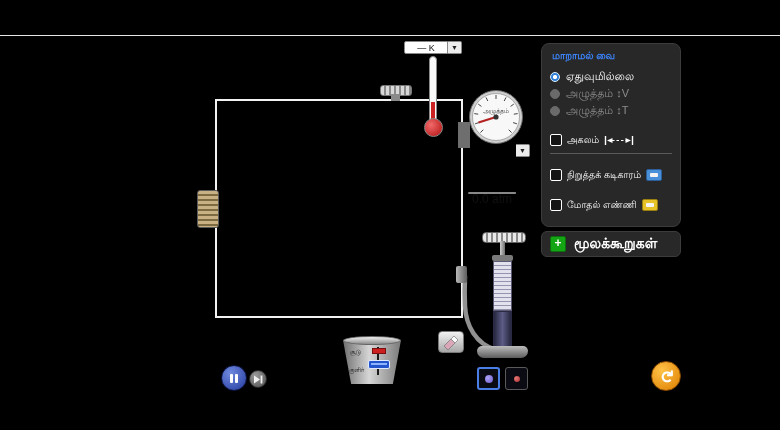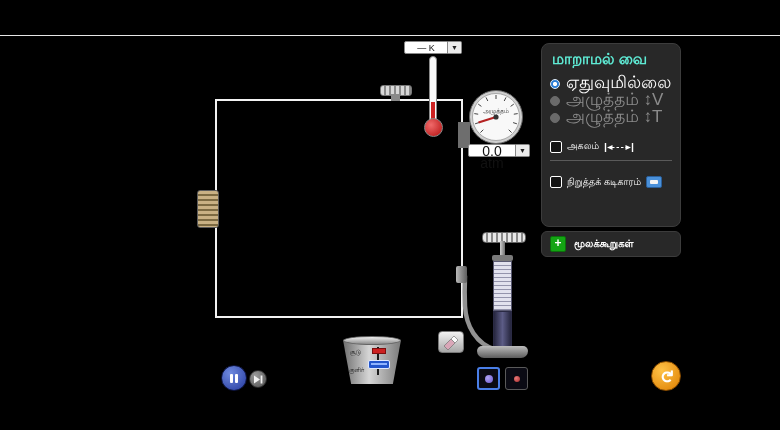--- a/index.html
+++ b/index.html
@@ -27,50 +27,50 @@
   .thermo-tube{position:absolute;left:429px;top:56px;width:8px;height:66px;background:#fafafa;
     border:1px solid #8a8a8a;border-radius:4px 4px 0 0;box-sizing:border-box;}
   .mercury{position:absolute;left:1px;top:45px;width:4px;height:19px;background:#cc2222;}
   .thermo-bulb{position:absolute;left:424px;top:118px;width:17px;height:17px;border-radius:50%;
     background:radial-gradient(circle at 35% 35%,#f06a6a,#b40f0f);border:1px solid #8a8a8a;}
 
   
   .gauge-stem{position:absolute;left:458px;top:122px;width:12px;height:26px;background:#6e6e6e;}
   .gauge{position:absolute;left:468px;top:89px;}
   .pressure-display{position:absolute;left:468px;top:144px;height:13px;display:flex;}
-  .pressure-display .disp-value{width:46px;font-size:14px;}
+  .pressure-display .disp-value{width:46px;font-size:12px;margin-top:48px;}
 
   
   .panel{position:absolute;background:#282828;border:1px solid #3c3c3c;border-radius:8px;box-sizing:border-box;}
   .hold-panel{left:541px;top:43px;width:140px;height:184px;padding:6px 8px;}
-  .panel-title{color:#5eead4;font-size:15px;font-weight:bold;margin:0 0 5px 2px;}
+  .panel-title{color:#3b82f6;font-size:10px;font-weight:bold;margin:0 0 5px 2px;font-family:Liberation Serif, serif;}
   .radio-row{display:flex;align-items:center;gap:6px;height:17px;cursor:pointer;}
   .radio{width:10px;height:10px;border-radius:50%;flex:0 0 auto;border:1px solid #e8e8e8;box-sizing:border-box;}
   .radio.sel{background:radial-gradient(circle,#fff 0 1.8px,#2e7fd6 2.4px);border-color:#dfefff;}
   .radio.unsel{background:#fff;}
   .radio.dis{background:#6a6a6a;border-color:#6a6a6a;}
-  .radio-label{font-size:17px;color:#fff;white-space:nowrap;text-align:right;}
+  .radio-label{font-size:11px;color:#fff;white-space:nowrap;text-align:right;}
   .radio-label.dis{color:#8c8c8c;}
   .check-row{display:flex;align-items:center;gap:5px;height:18px;margin-top:12px;cursor:pointer;}
   .checkbox{width:10px;height:10px;border:1.5px solid #fff;border-radius:2px;background:#141414;flex:0 0 auto;}
   .check-label{font-size:9.5px;color:#fff;white-space:nowrap;}
   .divider{height:1px;background:#5a5a5a;margin:4px 0 2px 0;}
   .width-icon{flex:0 0 auto;}
   .sw-icon{width:14px;height:10px;background:#4a90d9;border-radius:2px;border:1px solid #2a5f9a;
     display:inline-flex;align-items:center;justify-content:center;flex:0 0 auto;}
   .sw-icon i,.cc-icon i{display:block;width:8px;height:4px;background:#f4f4f4;border-radius:1px;}
   .cc-icon{width:14px;height:10px;background:#e6c229;border-radius:2px;border:1px solid #9a7f10;
     display:inline-flex;align-items:center;justify-content:center;flex:0 0 auto;}
 
   
   .particles-bar{left:541px;top:231px;width:140px;height:26px;border-radius:6px;display:flex;
     align-items:center;padding-left:8px;gap:8px;cursor:pointer;}
   .plus-btn{width:14px;height:14px;background:#13a513;border:1px solid #0c700c;border-radius:2px;
     color:#fff;font-size:12px;font-weight:bold;line-height:12px;text-align:center;cursor:pointer;}
-  .particles-title{color:#fff;font-size:10px;font-weight:bold;text-align:center;}
+  .particles-title{color:#fff;font-size:14px;font-weight:bold;text-align:center;}
 
   
   .hose-svg{position:absolute;left:440px;top:258px;}
   .hose-connector{position:absolute;left:456px;top:266px;width:11px;height:17px;border-radius:2px;
     background:linear-gradient(90deg,#b8b8b8,#5f5f5f);}
   .pump-handle{position:absolute;left:482px;top:232px;width:42px;height:9px;border:1px solid #666;
     border-radius:4px;background:repeating-linear-gradient(90deg,#e8e8e8 0 3px,#8a8a8a 3px 5px);cursor:grab;}
   .pump-rod{position:absolute;left:500px;top:241px;width:5px;height:16px;background:linear-gradient(90deg,#cfcfcf,#6f6f6f);}
   .pump-cap{position:absolute;left:492px;top:255px;width:21px;height:6px;background:#7a7a7a;border-radius:2px;}
   .pump-body-top{position:absolute;left:493px;top:261px;width:19px;height:50px;box-sizing:border-box;
@@ -178,38 +178,45 @@
     </div>
     <div class="radio-row">
       <span class="radio dis"></span>
       <span class="radio-label dis">அழுத்தம் ↕V</span>
     </div>
     <div class="radio-row">
       <span class="radio dis"></span>
       <span class="radio-label dis">அழுத்தம் ↕T</span>
     </div>
 
-    <div class="check-row" style="font-family:Liberation Mono, monospace;">
+    <div class="check-row" style="">
       <span class="checkbox"></span>
       <span class="check-label">அகலம்</span>
       <svg class="width-icon" width="30" height="9" viewBox="0 0 30 9">
         <line x1="1.5" y1="0" x2="1.5" y2="9" stroke="#fff" stroke-width="1.4"></line>
         <line x1="28.5" y1="0" x2="28.5" y2="9" stroke="#fff" stroke-width="1.4"></line>
         <line x1="8" y1="4.5" x2="22" y2="4.5" stroke="#fff" stroke-width="1" stroke-dasharray="2.5 2"></line>
         <polygon points="3,4.5 8.5,2 8.5,7" fill="#fff"></polygon>
         <polygon points="27,4.5 21.5,2 21.5,7" fill="#fff"></polygon>
       </svg>
     </div>
 
     <div class="divider"></div>
 
     <div class="check-row">
       <span class="checkbox"></span>
       <span class="check-label">நிறுத்தக் கடிகாரம்</span>
       <span class="sw-icon">
+          <i></i>
+        </span>
+    </div>
+    <div class="check-row">
+      <span class="checkbox"></span>
+      <span class="check-label">மோதல் எண்ணி</span>
+      <span class="cc-icon">
           <i></i>
         </span>
     </div>
   </div>
 
   <div class="panel particles-bar">
     <span class="plus-btn">+</span>
     <span class="particles-title">மூலக்கூறுகள்</span>
   </div>
 

